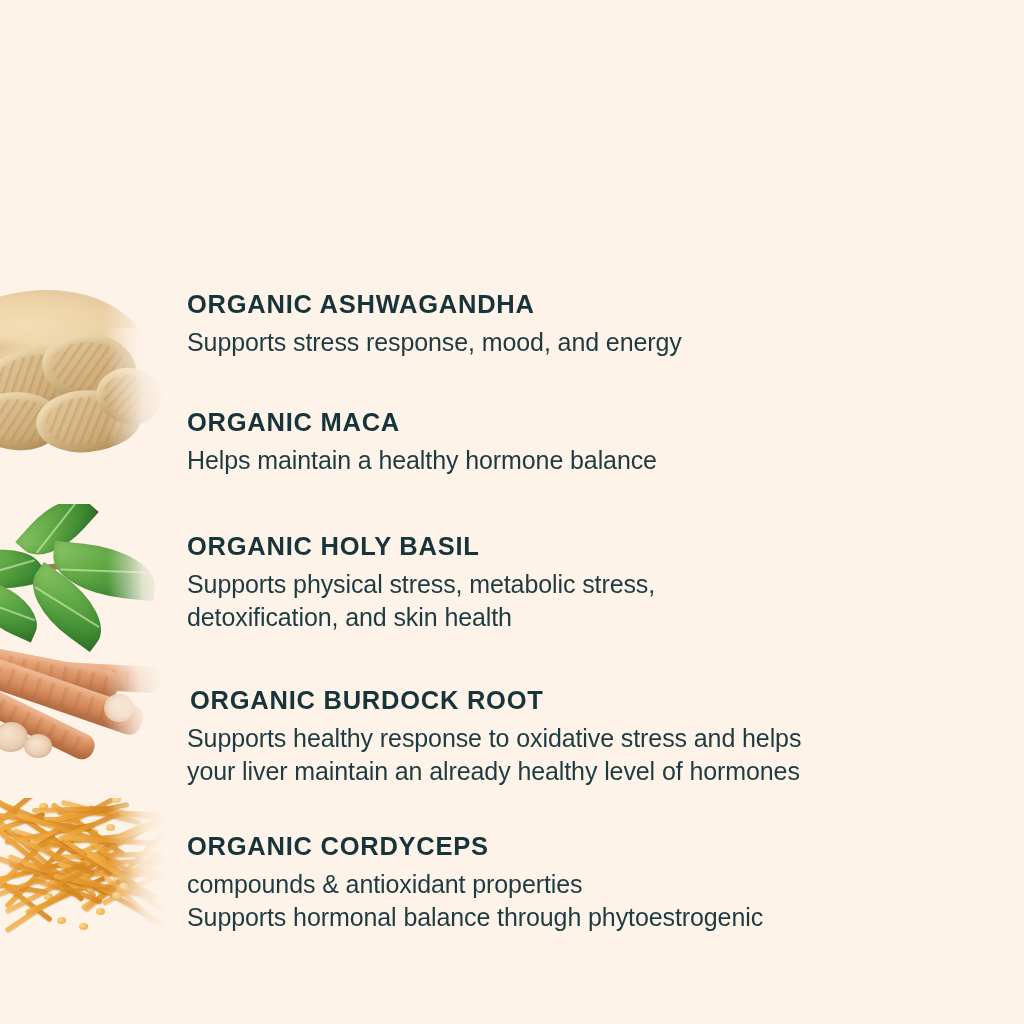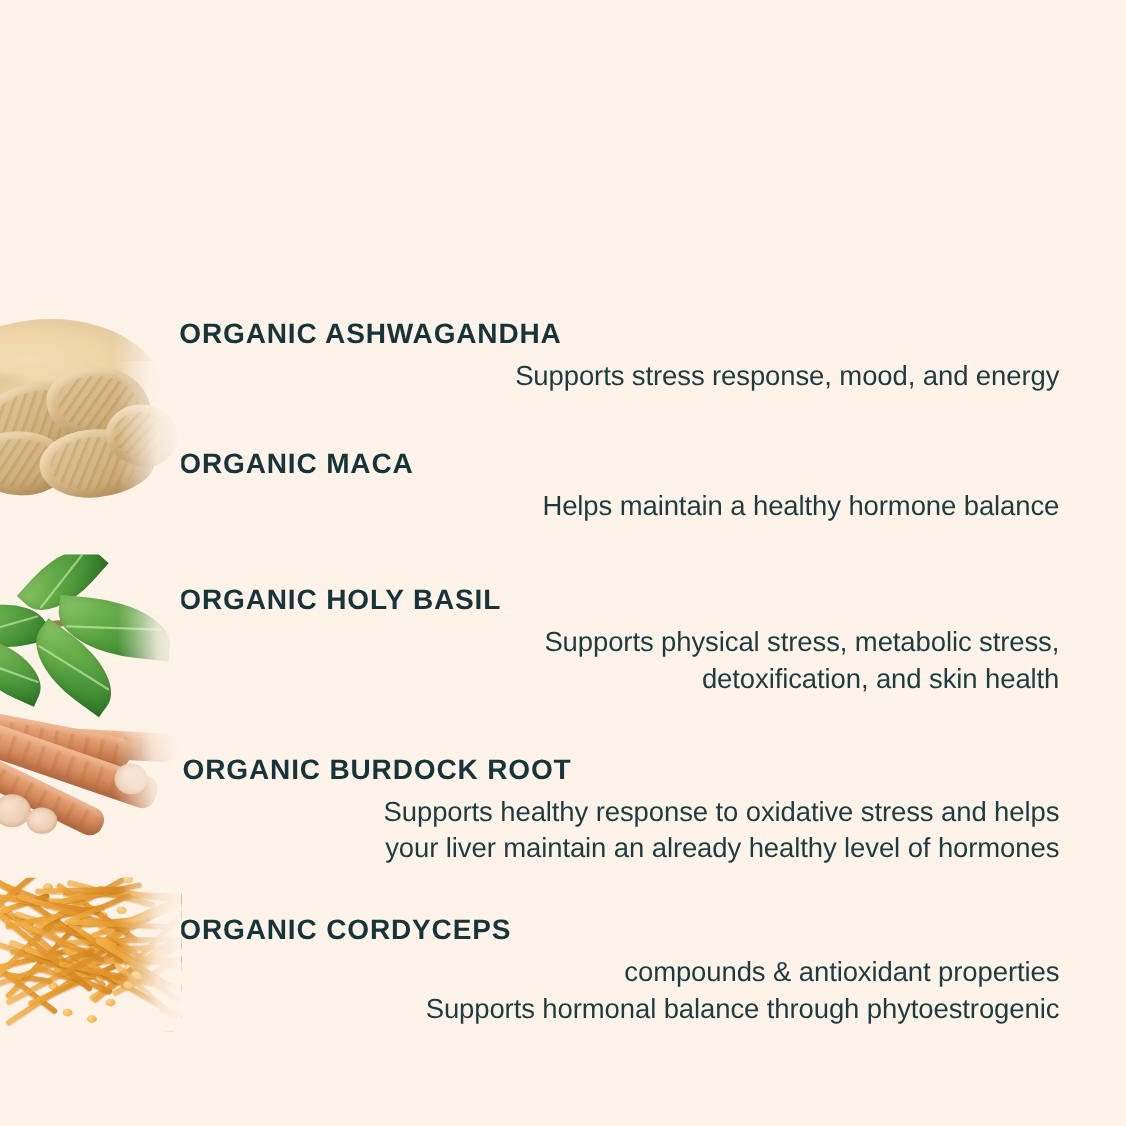--- a/index.html
+++ b/index.html
@@ -63,41 +63,40 @@
   }
 
   .ing-row {
     position: absolute;
     left: 0;
     width: 1024px;
   }
 
   .ing-text {
     position: absolute;
-    left: 163px;
+    left: 187px;
     top: 0;
     width: 800px;
   }
   .ing-title {
     color: #16343a;
     font-size: 25.5px;
     font-weight: 700;
     letter-spacing: 0.75px;
     line-height: 1.1;
     margin: 0 0 8px 0;
     white-space: nowrap;
   }
   .ing-desc {
     color: #1d3b40;
     font-size: 25px;
     font-weight: 400;
     line-height: 1.33;
     margin: 0;
     letter-spacing: -0.1px;
-    text-align: right;
   }
   .ing-desc .dline { display: block; white-space: nowrap; }
 
   
   #row-ashwagandha { top: 72px; }
   #row-maca        { top: 190px; }
   #row-holybasil   { top: 314px; }
   #row-burdock     { top: 468px; }
   #row-cordyceps   { top: 614px; }
 

